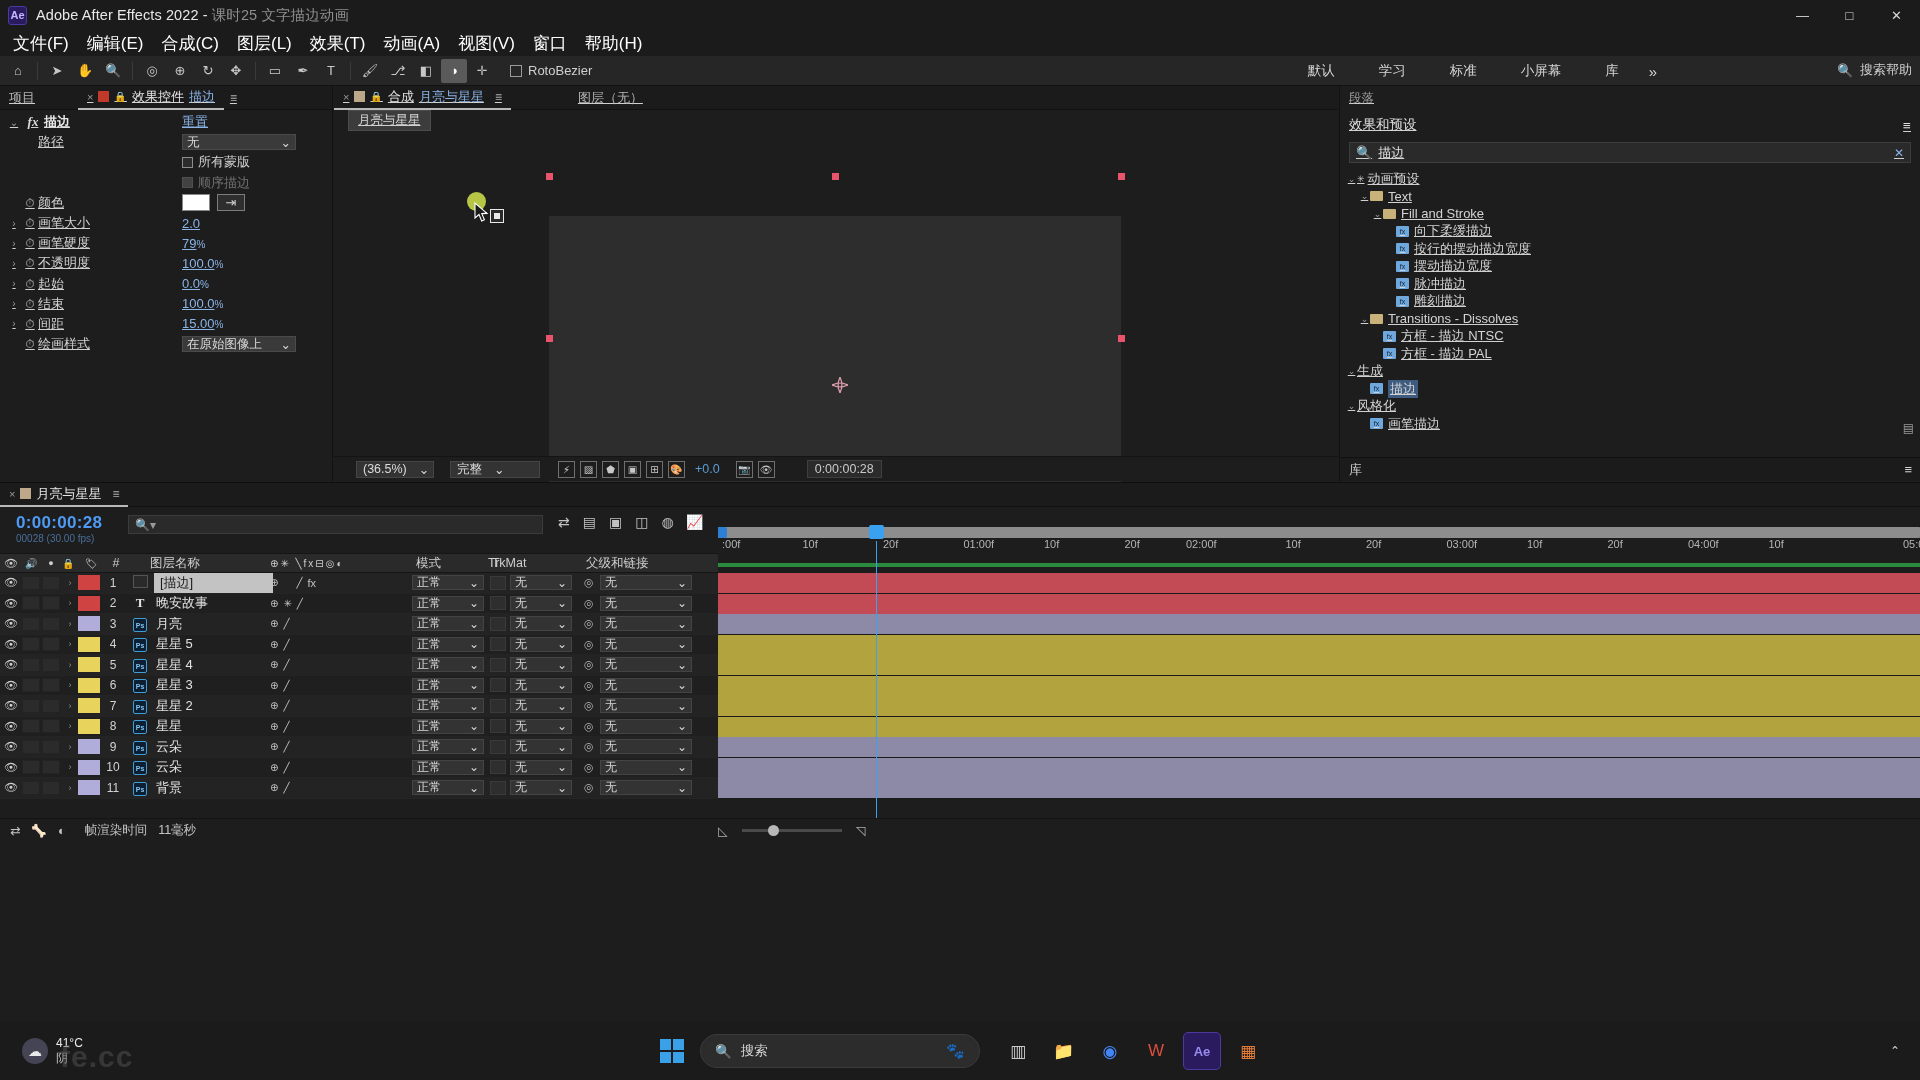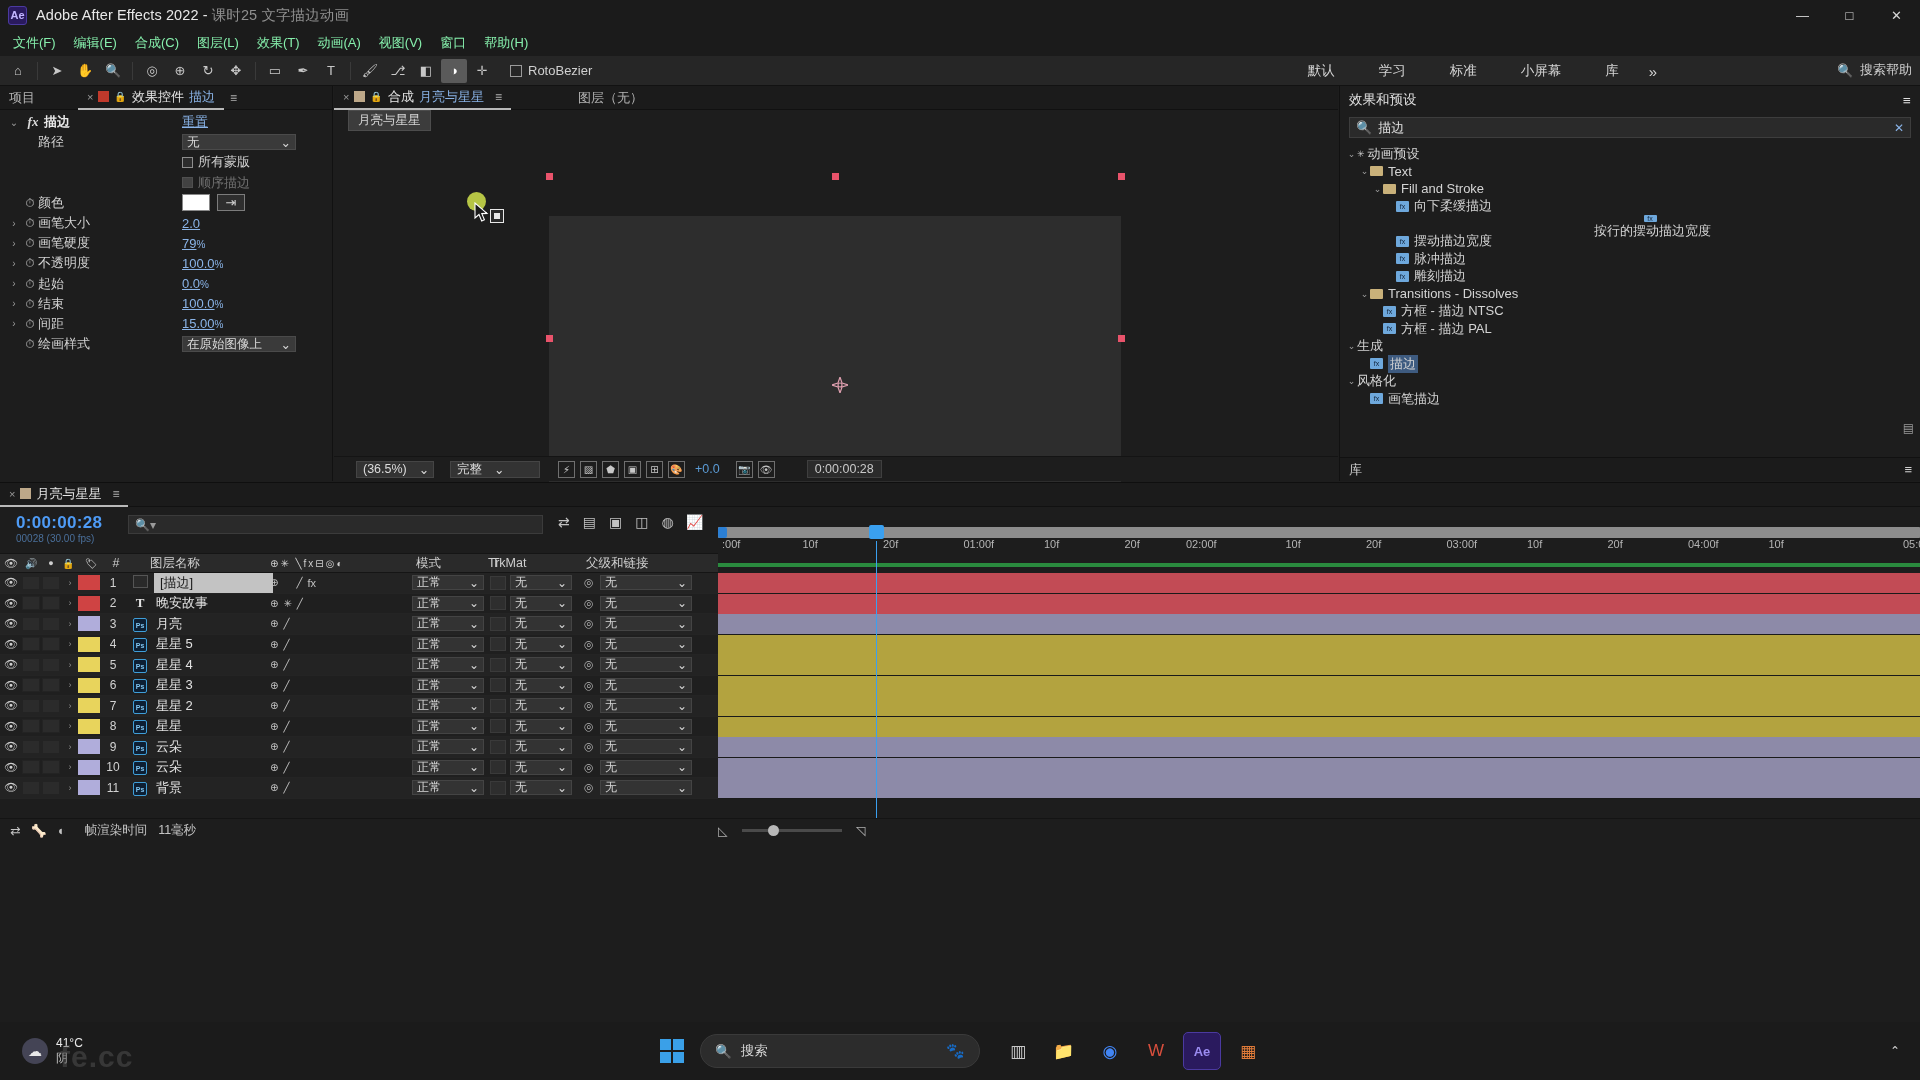--- a/index.html
+++ b/index.html
@@ -19,42 +19,42 @@
     font-weight:bold; display:flex;align-items:center;justify-content:center;}
   .title-text{ margin-left:9px; font-size:14.5px; color:#e8e8e8; letter-spacing:.1px;}
   .title-sub{ color:#8e8e8e; }
   .win-btns{ position:absolute; right:0; top:0; height:30px; display:flex;}
   .win-btn{ width:47px;height:30px;display:flex;align-items:center;justify-content:center;
     color:#d8d8d8; font-size:13px;}
 
   
   .menubar{ position:absolute; left:0; top:30px; width:1920px; height:26px;
     background:#1b1b1b; display:flex; align-items:center; padding-left:4px;}
-  .menu-item{ padding:3px 9px; font-size:13px; color:#86efac; }
+  .menu-item{ padding:3px 9px; font-size:17px; color:#ffffff; }
 
   
   .toolbar{ position:absolute; left:0; top:56px; width:1920px; height:30px;
     background:#262626; border-bottom:1px solid #121212; display:flex;
     align-items:center; padding-left:4px; }
   .tbtn{ width:26px;height:24px; margin:0 1px; display:flex;align-items:center;
     justify-content:center; color:#c8c8c8; font-size:13px; border-radius:2px;}
   .tbtn.on{ background:#5a5a5a; color:#fff; }
   .tb-sep{ width:1px;height:18px;background:#3a3a3a;margin:0 5px;}
   .roto-label{ display:flex; align-items:center; gap:6px; margin-left:14px;
     font-size:13px; color:#cfcfcf;}
   .roto-box{ width:12px;height:12px;border:1px solid #9a9a9a;}
   .ws-tabs{ position:absolute; right:255px; top:56px; height:30px; display:flex;
     align-items:center; gap:0; }
   .ws-tab{ padding:5px 22px; font-size:13.5px; color:#d5d5d5;}
   .ws-more{ padding:5px 8px; color:#d5d5d5; font-size:15px;}
   .help-search{ position:absolute; right:8px; top:61px; display:flex;
     align-items:center; gap:6px; color:#cfcfcf; font-size:13px;}
 
   
-  .panel{ position:absolute; background:#1d1d1d; }
+  .panel{ position:absolute; background:#1d1d1d;text-decoration:underline; }
   .panel-tabbar{ height:24px; background:#1b1b1b; display:flex; align-items:center;
     font-size:13px; border-bottom:1px solid #111; }
   .ptab{ display:flex;align-items:center;gap:5px; padding:3px 9px; height:24px;
     color:#b4b4b4;}
   .ptab.active{ color:#e6e6e6; border-bottom:2px solid #b9b9b9;}
   .ptab .x{ color:#9a9a9a; font-size:11px;}
   .swatch-red{width:11px;height:11px;background:#c0392b;}
   .swatch-tan{width:11px;height:11px;background:#bda889;}
   .hamb{ color:#b0b0b0; font-size:12px; margin-left:6px;}
 
@@ -450,20 +450,21 @@
       <span style="color:#5b9bd5;font-size:12.5px;margin-left:4px">+0.0</span>
       <div style="display:flex;gap:5px;margin-left:10px" id="compicons2">
           <div class="cb-ico">📷</div>
           <div class="cb-ico">👁</div>
         </div>
       <span class="cb-time" style="margin-left:26px">0:00:00:28</span>
     </div>
   </div>
 
   <div class="panel" id="fxPresets">
+    <div class="sm-label">段落</div>
     <div class="fp-title">
       <span>效果和预设</span>
       <span>≡</span>
     </div>
     <div class="fp-search">
       <span style="color:#6aa9e0">🔍</span>
       <input value="描边" style="">
       <span style="color:#8ab4e8;font-size:12px">✕</span>
     </div>
     <div class="tree" id="fptree">
@@ -480,21 +481,21 @@
         <div class="tnode" style="padding-left: 32px;">
           <span class="tw2">⌄</span>
           <span class="folder"></span>
           <span class="lab">Fill and Stroke</span>
         </div>
         <div class="tnode" style="padding-left: 45px;">
           <span class="tw2"></span>
           <span class="fx-ico">fx</span>
           <span class="lab">向下柔缓描边</span>
         </div>
-        <div class="tnode" style="padding-left: 45px; flex-direction: column;">
+        <div class="tnode" style="padding-left: 45px;">
           <span class="tw2"></span>
           <span class="fx-ico">fx</span>
           <span class="lab">按行的摆动描边宽度</span>
         </div>
         <div class="tnode" style="padding-left: 45px;">
           <span class="tw2"></span>
           <span class="fx-ico">fx</span>
           <span class="lab">摆动描边宽度</span>
         </div>
         <div class="tnode" style="padding-left: 45px;">

